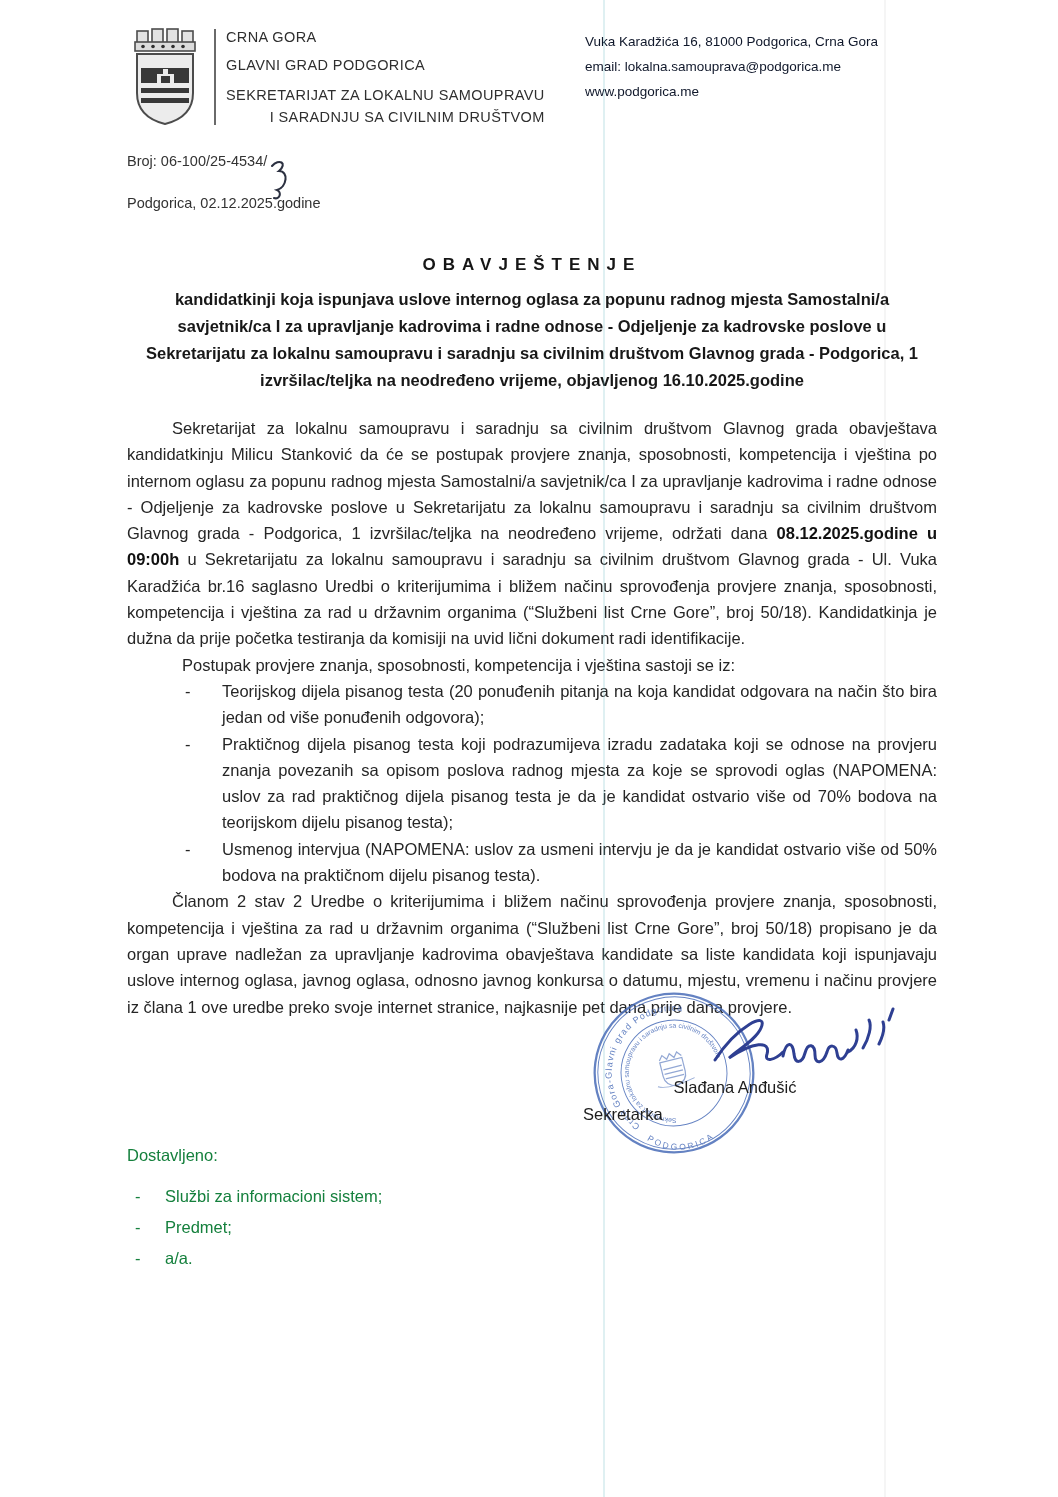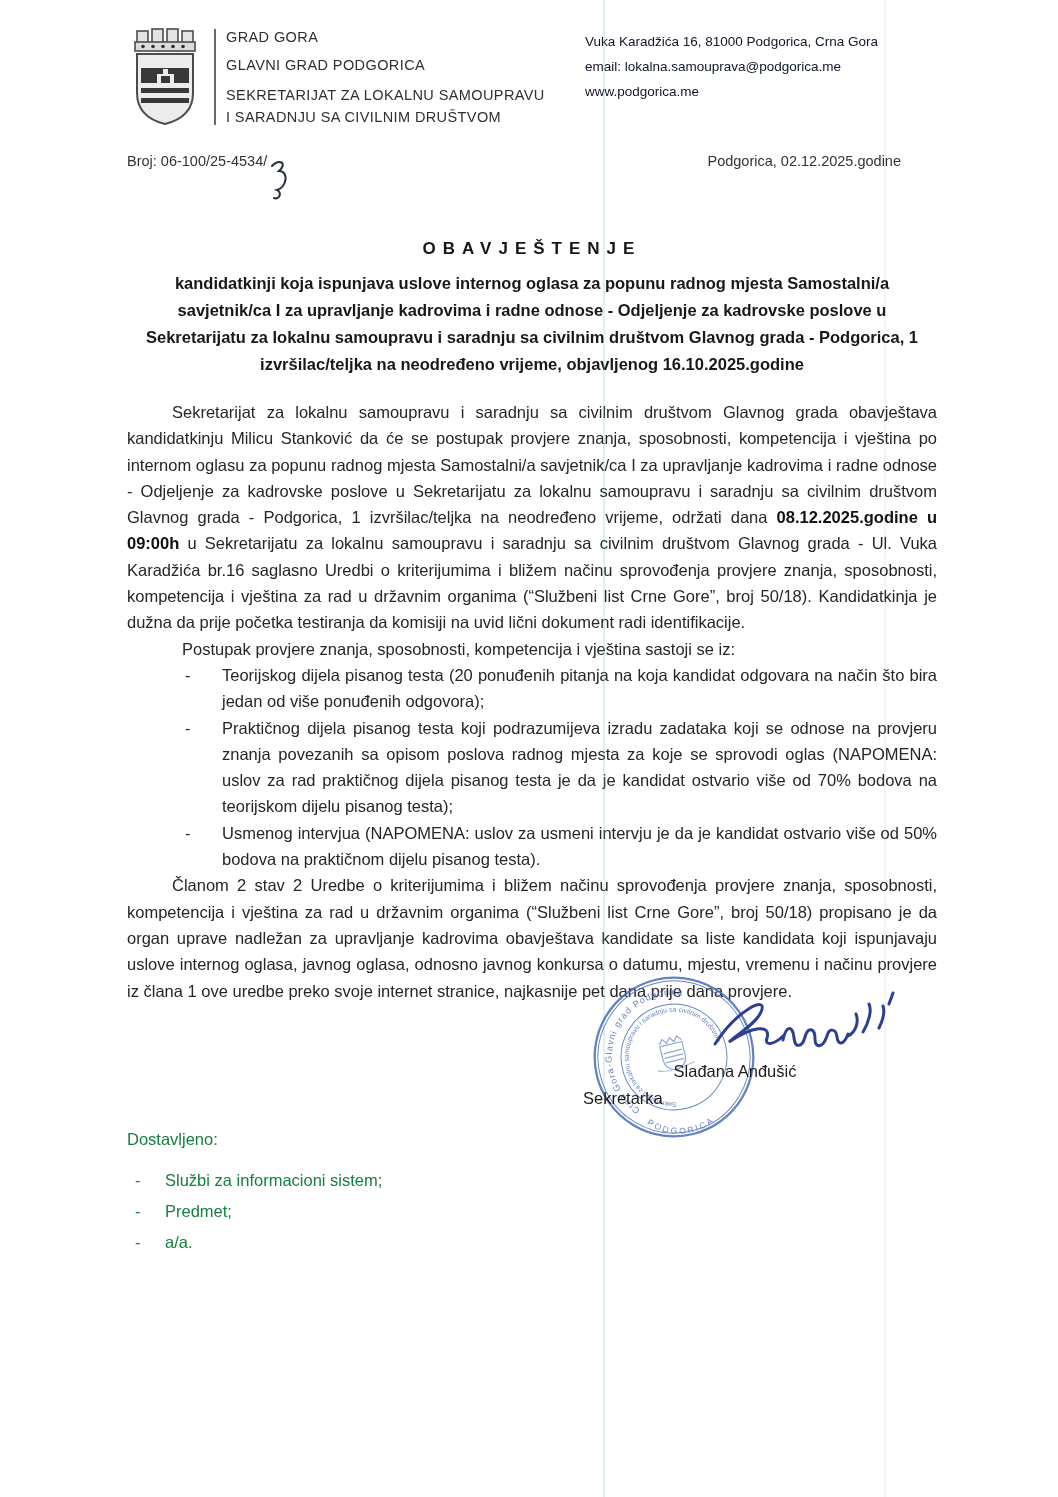--- a/index.html
+++ b/index.html
@@ -18,25 +18,25 @@
   .scan-line.b{left:884px;background:rgba(160,160,160,0.10);}
 
   
   .hdr{display:flex;justify-content:space-between;align-items:flex-start;}
   .hdr-left{display:flex;align-items:flex-start;}
   .coa{width:76px;height:104px;flex:0 0 auto;}
   .hdr-divider{width:0;border-left:2px solid #6a6a6a;height:96px;margin:4px 10px 0 11px;}
   .org{padding-top:4px;font-size:14.5px;color:#2f2f2f;letter-spacing:.4px;}
   .org .l1{margin-bottom:12px;}
   .org .l2{margin-bottom:11px;}
-  .org .l3{line-height:22px;}
+  .org .l3{line-height:22px;text-align:right;}
   .hdr-right{padding-top:4px;font-size:13.5px;color:#0f172a;line-height:25px;width:352px;}
 
   
-  .ref-row{display:flex;justify-content:space-between;margin-top:24px;font-size:14.5px;color:#333;}
+  .ref-row{display:flex;justify-content:space-between;margin-top:24px;font-size:14.5px;color:#333;flex-direction:column;}
   .ref-left{display:flex;align-items:flex-start;}
   .hand3{margin-left:1px;transform:translateY(7px);}
   .ref-right{margin-right:36px;}
 
   
   .title{margin:44px 0 0 0;text-align:center;font-size:17px;font-weight:bold;color:#161616;
          letter-spacing:7px;word-spacing:9px;}
   .subtitle{margin:11px 12px 0 12px;text-align:center;font-weight:bold;color:#181818;
             font-size:16.5px;line-height:27px;}
 
@@ -91,21 +91,21 @@
         <path d="M10,29 h56 v39 q0 24 -28 31 q-28 -7 -28 -31 z" fill="#ececec" stroke="#4c4c4c" stroke-width="2"></path>
 
         <rect x="14" y="43" width="48" height="15" fill="#383838"></rect>
         <path d="M30,58 v-9 h6 v-5 h5 v5 h6 v9 h-4 v-7 h-9 v7 z" fill="#ececec"></path>
 
         <rect x="14" y="63" width="48" height="5" fill="#383838"></rect>
         <rect x="14" y="73" width="48" height="5" fill="#383838"></rect>
       </svg>
       <div class="hdr-divider"></div>
       <div class="org">
-        <div class="l1">GRAD GORA</div>
+        <div class="l1">CRNA GORA</div>
         <div class="l2">GLAVNI GRAD PODGORICA</div>
         <div class="l3">SEKRETARIJAT ZA LOKALNU SAMOUPRAVU</div>
         <div class="l3">I SARADNJU SA CIVILNIM DRUŠTVOM</div>
       </div>
     </div>
     <div class="hdr-right">
       <div>Vuka Karadžića 16, 81000 Podgorica, Crna Gora</div>
       <div>email: lokalna.samouprava@podgorica.me</div>
       <div>www.podgorica.me</div>
     </div>

